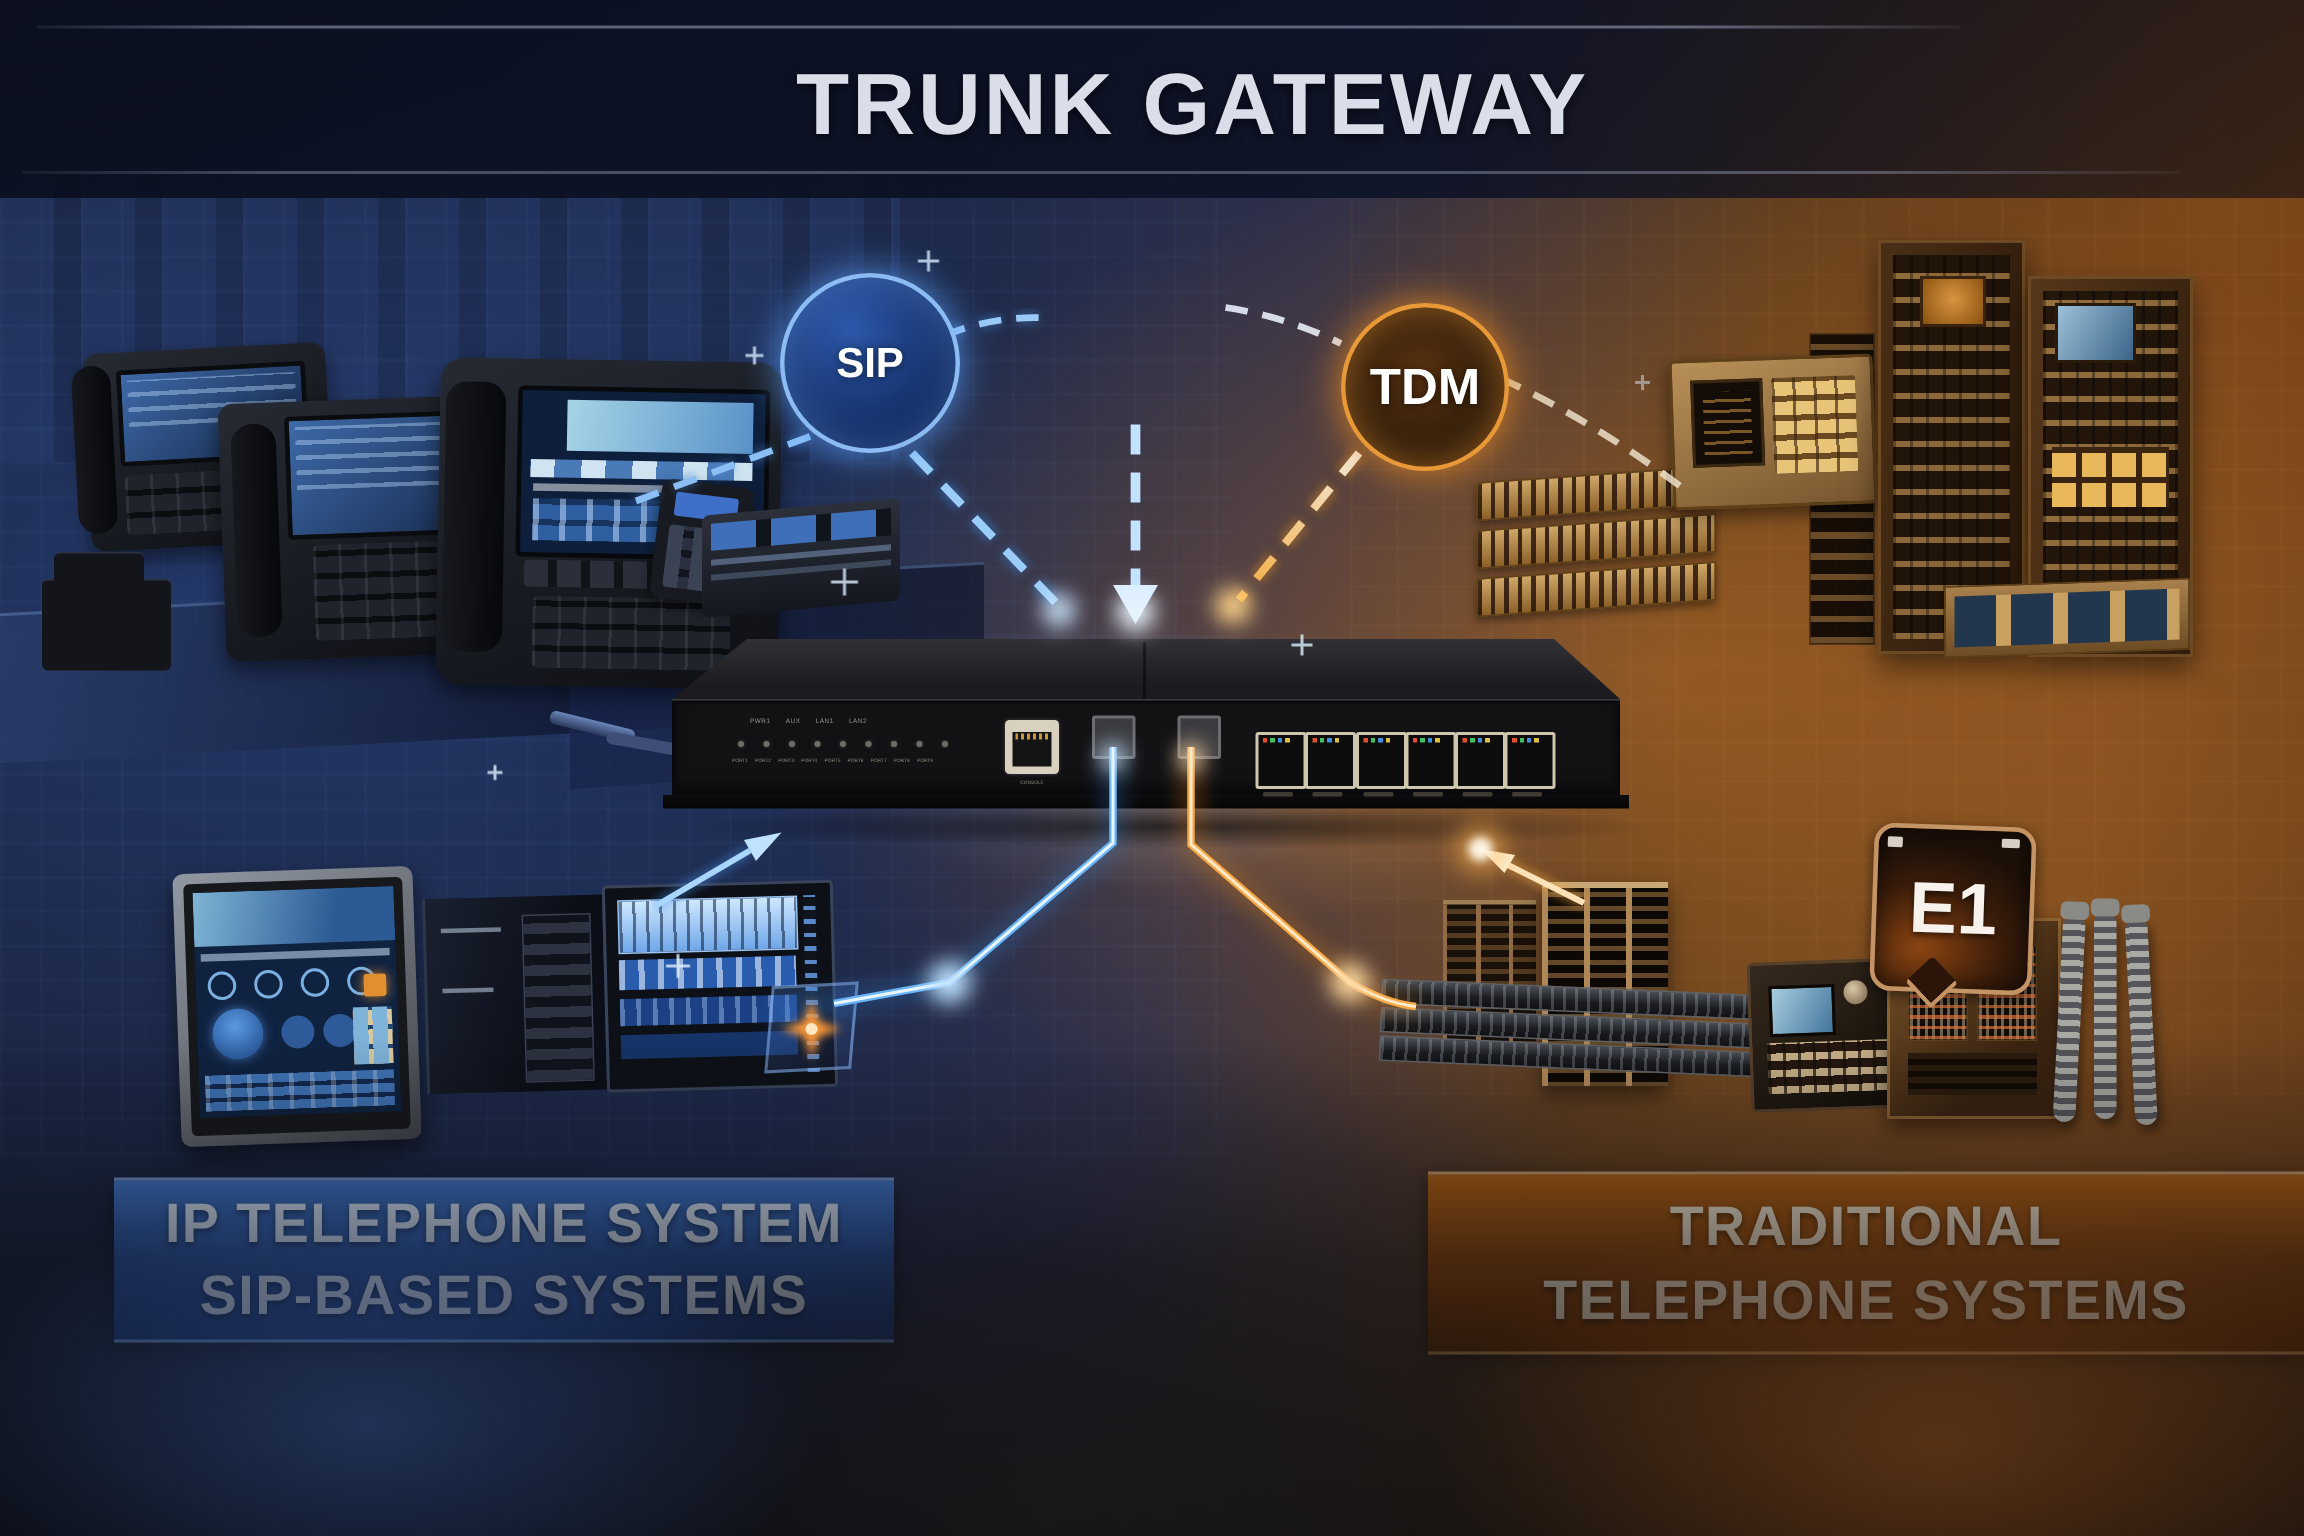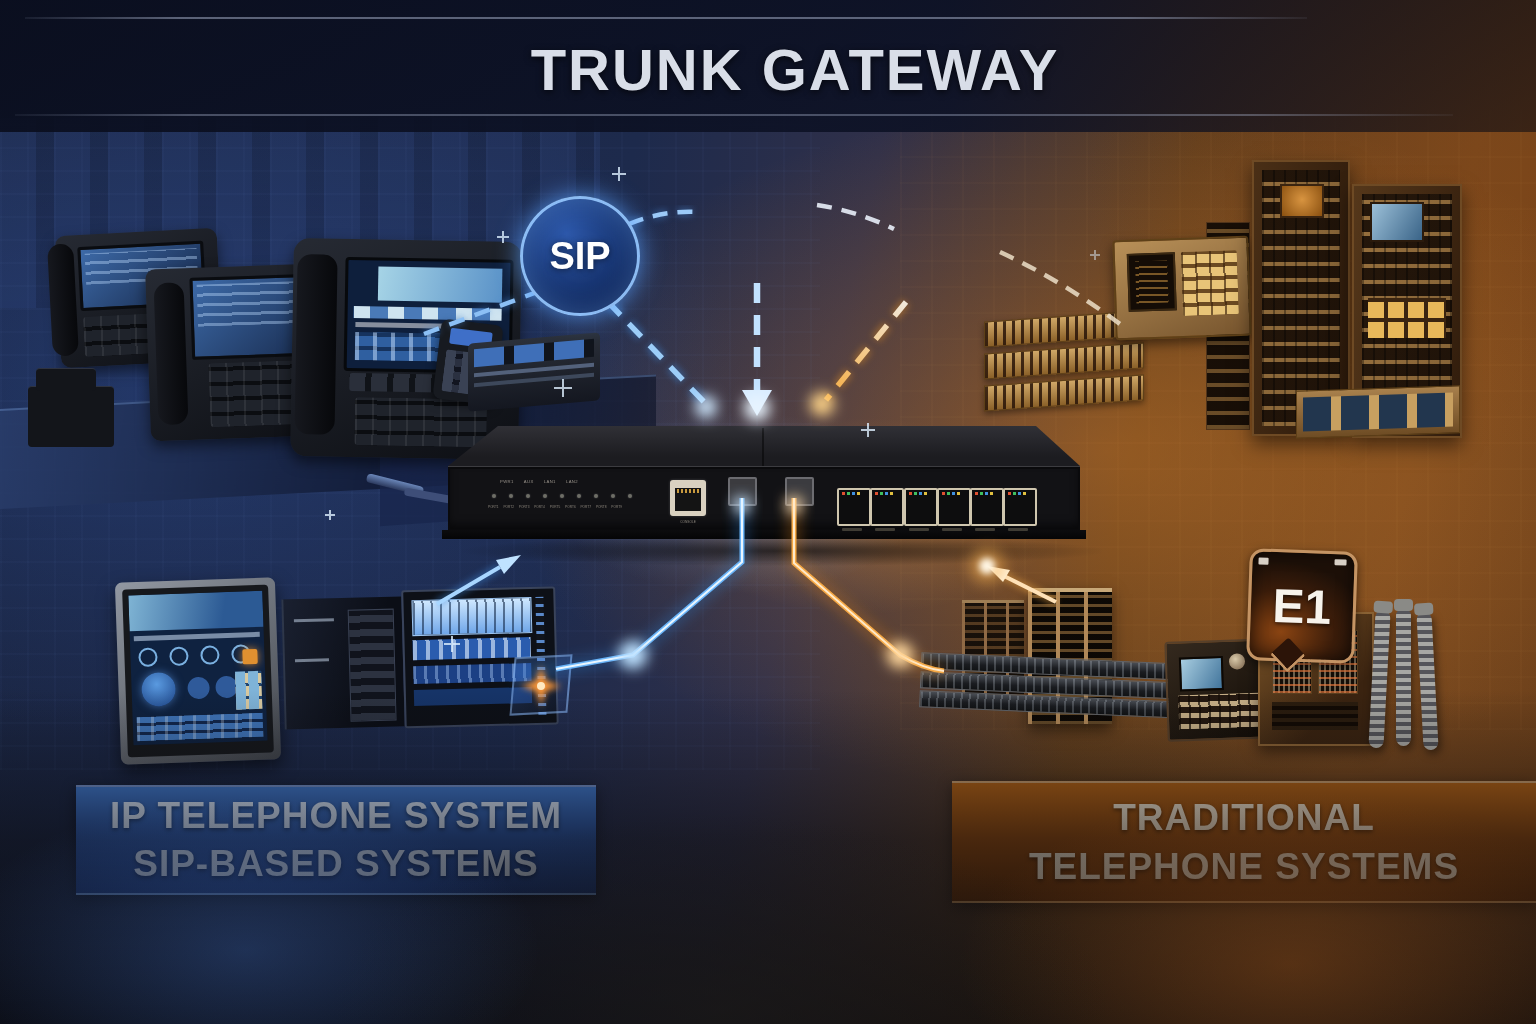--- a/index.html
+++ b/index.html
@@ -40,21 +40,21 @@
   .rule{height:2px;background:linear-gradient(90deg, rgba(150,162,188,.1), rgba(170,180,205,.5) 12%, rgba(170,180,205,.5) 86%, rgba(150,162,188,.08));}
   .rule-top{left:25px;top:17px;width:1282px;}
   .rule-bottom{left:15px;top:114px;width:1438px;opacity:.75;}
   .page-title{left:0;top:36px;width:1536px;text-align:center;transform:translateX(27px);
     font-size:58px;font-weight:700;letter-spacing:2px;color:#d9dee8;
     text-shadow:0 2px 7px rgba(0,0,0,.65);}
 
   
   .badge{border-radius:50%;display:flex;align-items:center;justify-content:center;
     font-weight:700;color:#fff;text-shadow:0 1px 6px rgba(0,0,0,.5);}
-  .badge-sip{left:520px;top:196px;width:114px;height:114px;font-size:38px;
+  .badge-sip{left:520px;top:182px;width:114px;height:114px;font-size:28px;
     background:radial-gradient(circle at 38% 30%, #2d58aa, #173470 55%, #0d2152 82%);
     border:3px solid rgba(150,200,255,.92);
     box-shadow:0 0 24px rgba(90,160,255,.8), inset 0 0 26px rgba(120,180,255,.35);}
   .badge-ip{left:700px;top:164px;width:116px;height:116px;font-size:47px;
     background:radial-gradient(circle at 45% 33%, #c2dcff 0%, #5f9af0 32%, #1d4fb4 72%, #123a8c 100%);
     border:3px solid rgba(190,225,255,.95);
     box-shadow:0 0 34px rgba(130,185,255,.95), inset 0 0 18px rgba(220,240,255,.5);}
   .badge-tdm{left:894px;top:202px;width:106px;height:106px;font-size:34px;
     background:radial-gradient(circle at 46% 40%, #57300f, #34200c 58%, #221306 100%);
     border:3px solid rgba(242,160,58,.95);
@@ -540,20 +540,23 @@
       <path d="M 861 430 L 875 430 M 868 423 L 868 437"></path>
       <path d="M 444 644 L 460 644 M 452 636 L 452 652"></path>
       <path d="M 325 515 L 335 515 M 330 510 L 330 520"></path>
       <path d="M 1090 255 L 1100 255 M 1095 250 L 1095 260" opacity=".6"></path>
     </g>
   </svg>
 
   <div class="abs badge badge-sip">
     <span>SIP</span>
   </div>
+  <div class="abs badge badge-tdm">
+    <span>TDM</span>
+  </div>
 
   <div class="abs shield badge-e1">
     <div class="abs e1-speck" style="left:6px;top:6px;width:10px;height:7px"></div>
     <div class="abs e1-speck" style="right:8px;top:5px;width:12px;height:6px"></div>
     <span>E1</span>
   </div>
 
   <div class="abs banner banner-left">
     <div>IP TELEPHONE SYSTEM</div>
     <div>SIP-BASED SYSTEMS</div>

